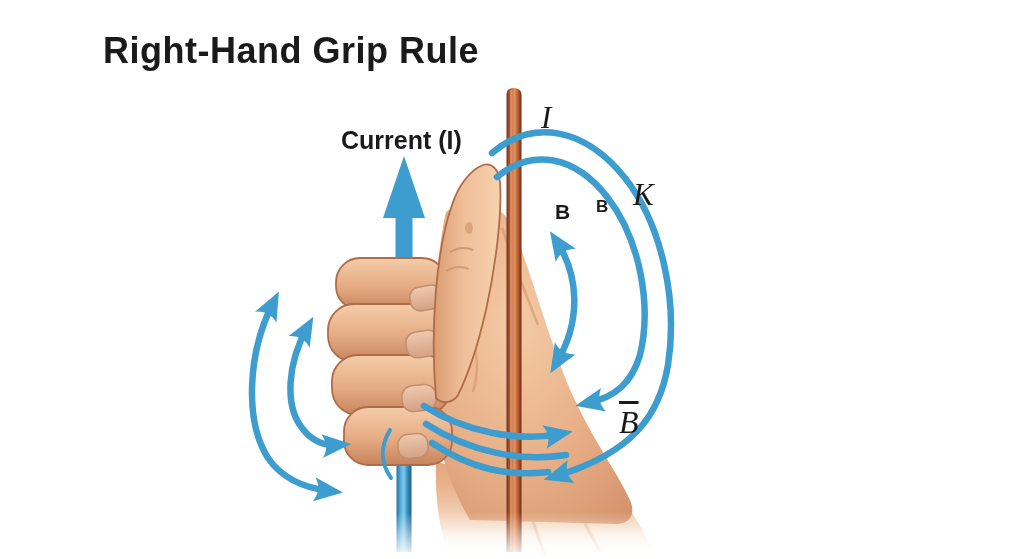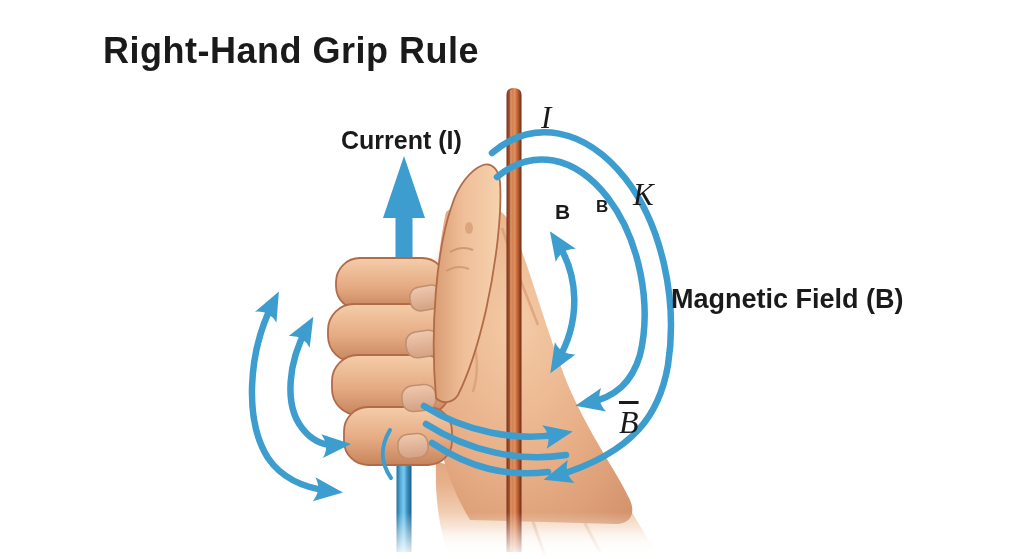--- a/index.html
+++ b/index.html
@@ -138,19 +138,18 @@
       <path d="M426,424 C470,452 520,462 566,455"></path>
       <path d="M432,443 C470,468 506,477 548,472"></path>
       <path marker-start="url(#ah)" marker-end="url(#ah)" d="M273,303 C248,352 244,420 268,458 C281,477 303,488 330,491"></path>
       <path marker-start="url(#ah)" marker-end="url(#ah)" d="M307,328 C288,362 284,405 302,428 C311,440 324,446 338,445"></path>
       <path stroke-width="4" d="M390,430 C380,447 380,462 391,478"></path>
     </g>
   </svg>
 
   <div class="lbl lbl-current">Current (I)</div>
   <div class="lbl lbl-title">Right-Hand Grip Rule</div>
-  <div class="lbl lbl-field">Magnetic Field (B)</div>
   <div class="lbl sym lbl-I">I</div>
   <div class="lbl sym lbl-K">K</div>
   <div class="lbl lbl-B1">B</div>
   <div class="lbl lbl-B2">B</div>
   <div class="lbl sym lbl-Bvec">B</div>
 </div>
 
 </body></html>

